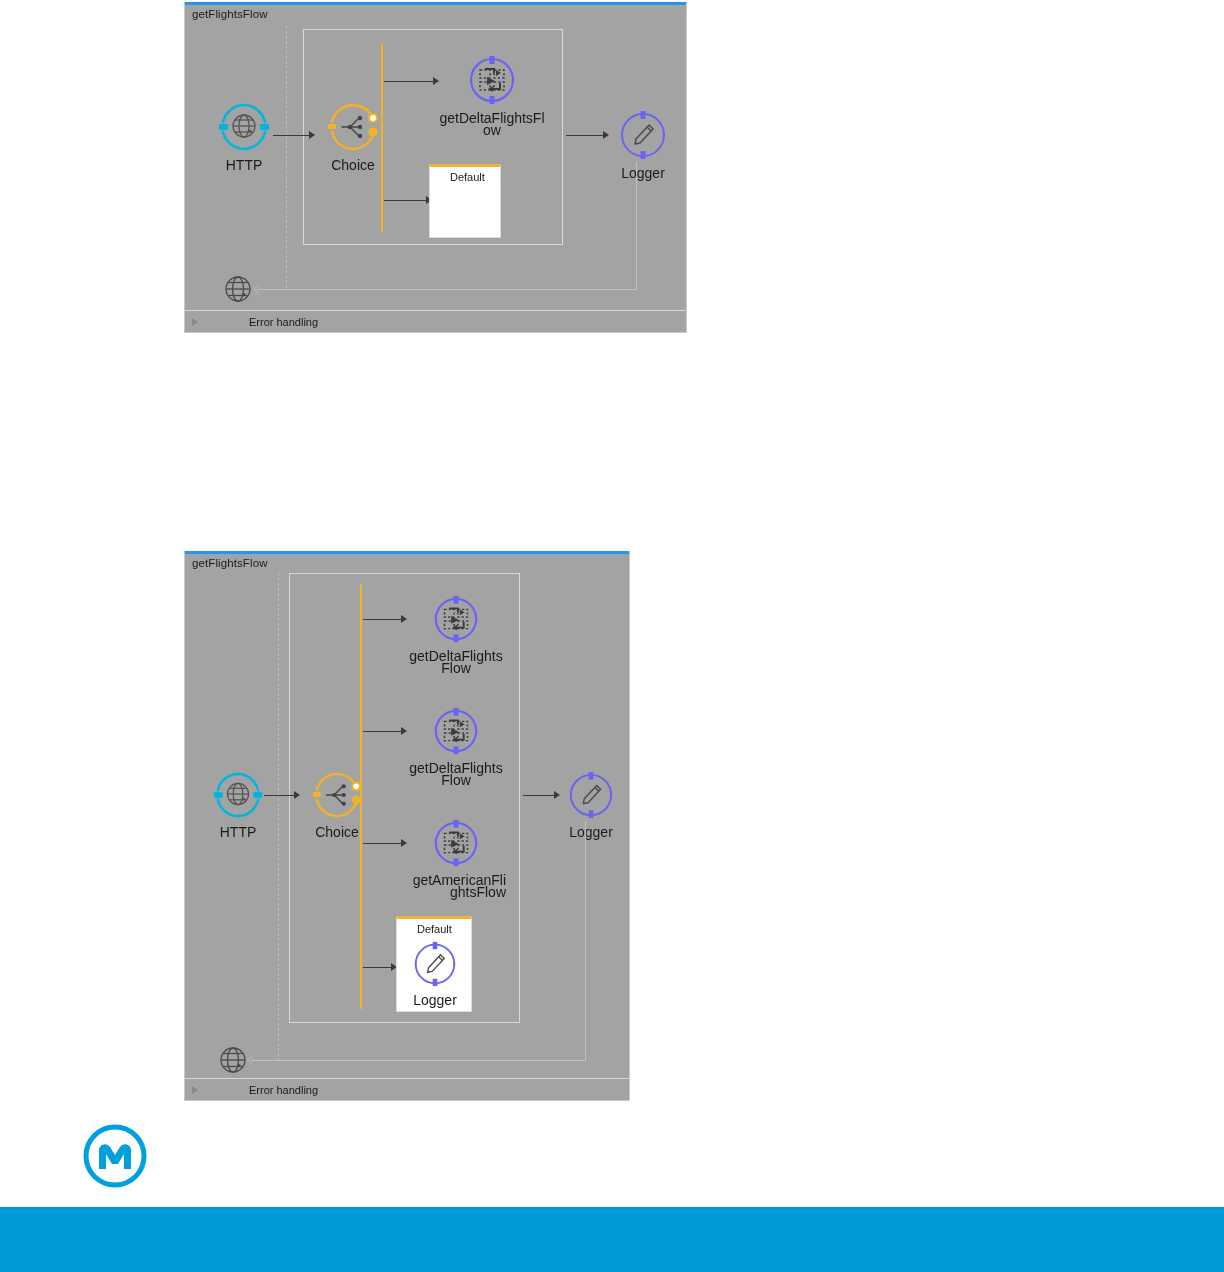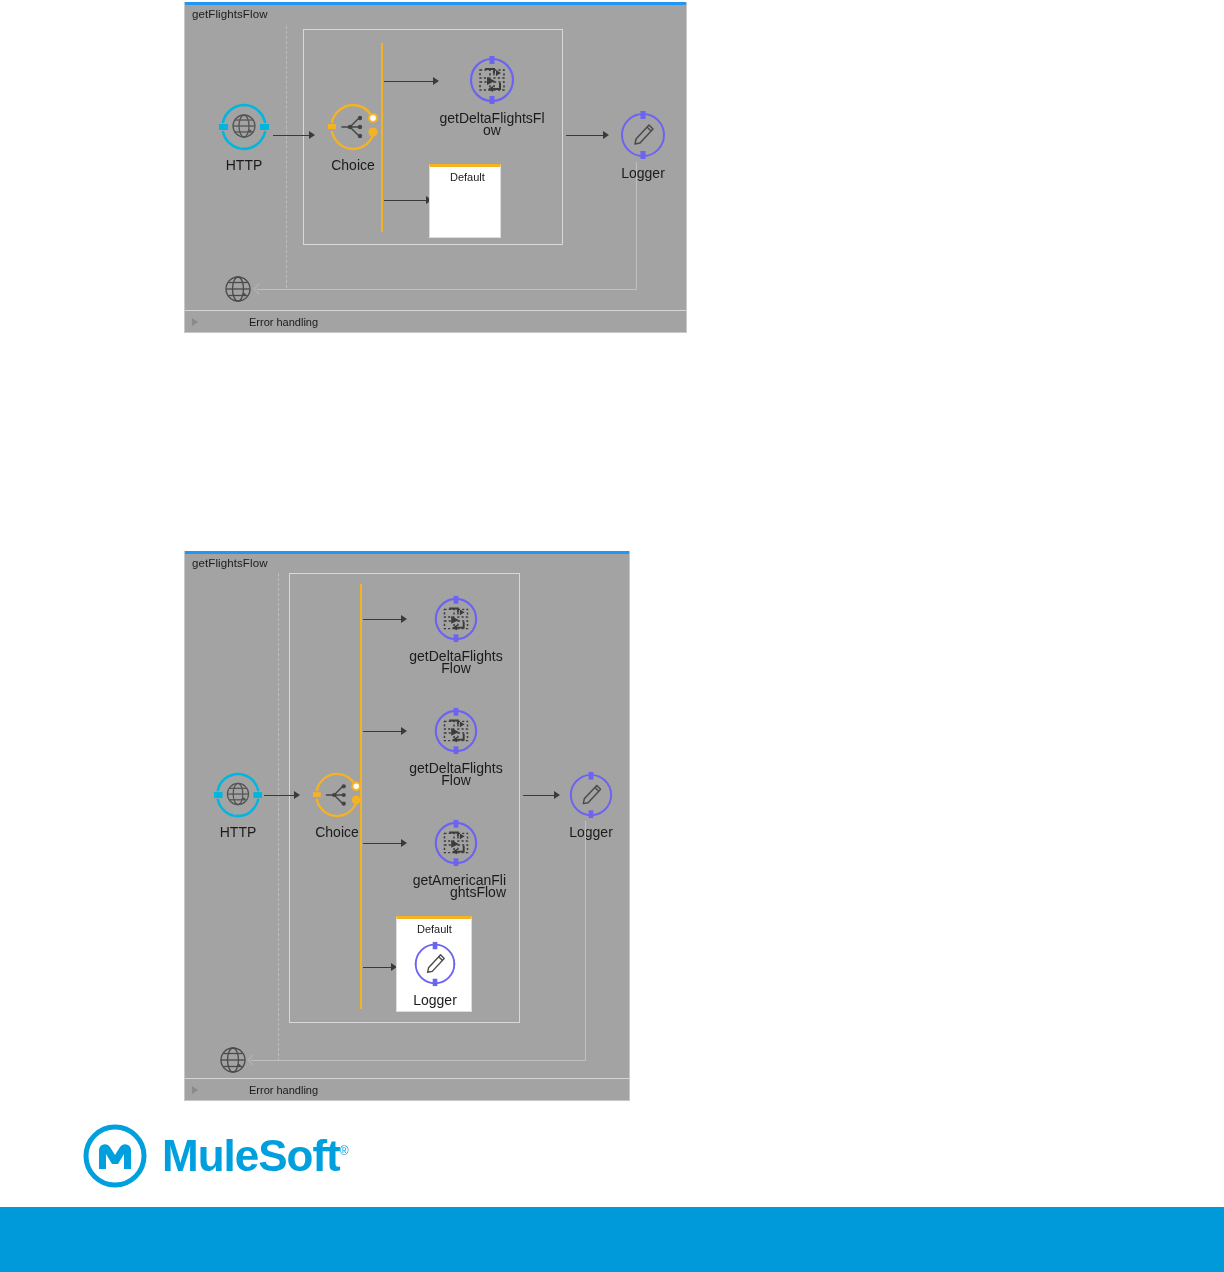--- a/index.html
+++ b/index.html
@@ -559,18 +559,15 @@
   </div>
 </div>
 
 <div class="logo-wrap" style="left:82px; top:1123px;">
   <div style="width:66px;height:66px;">
     <svg width="66" height="66" viewBox="0 0 66 66">
       <circle cx="33" cy="33" r="29" fill="none" stroke="#00a0df" stroke-width="5"></circle>
       <path d="M17 46 V27 a6 6 0 0 1 11 -3 l5 8 l5 -8 a6 6 0 0 1 11 3 V46 h-7 V31 l-6 10 h-6 l-6 -10 V46 z" fill="#00a0df"></path>
     </svg>
   </div>
-  <div class="logo-text">
-    <span>MuleSoft</span><span class="logo-reg">®</span>
-  </div>
 </div>
 
 <div class="bottom-band" style="top:1207px; height:65px;"></div>
 
 </body></html>

